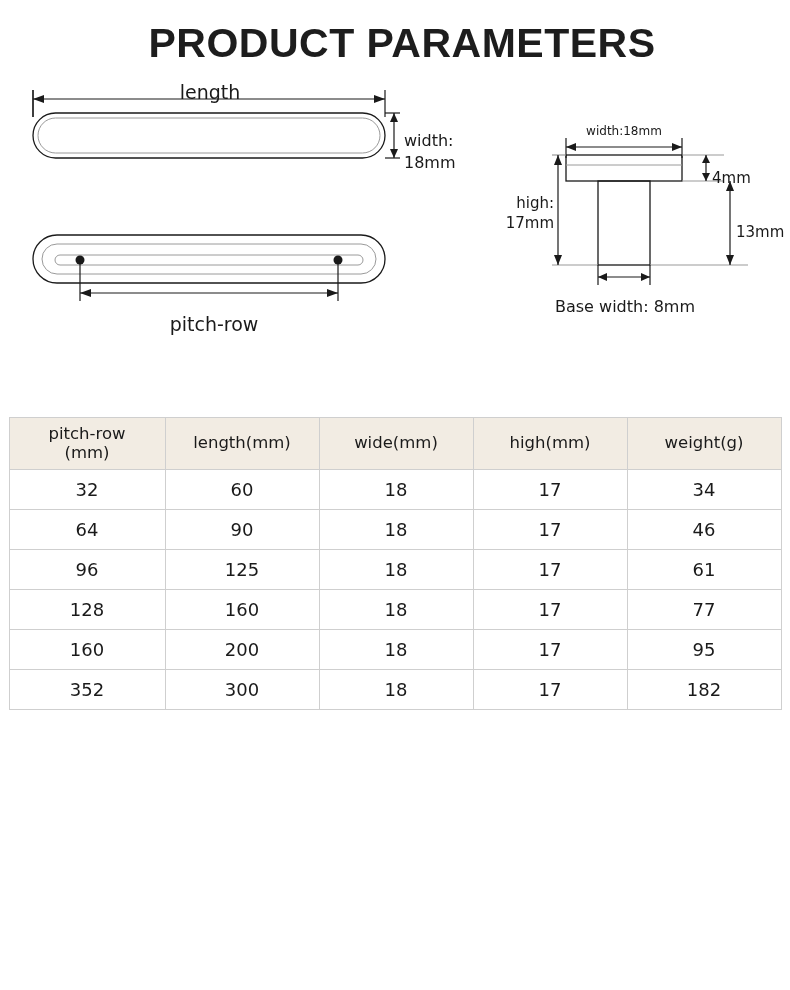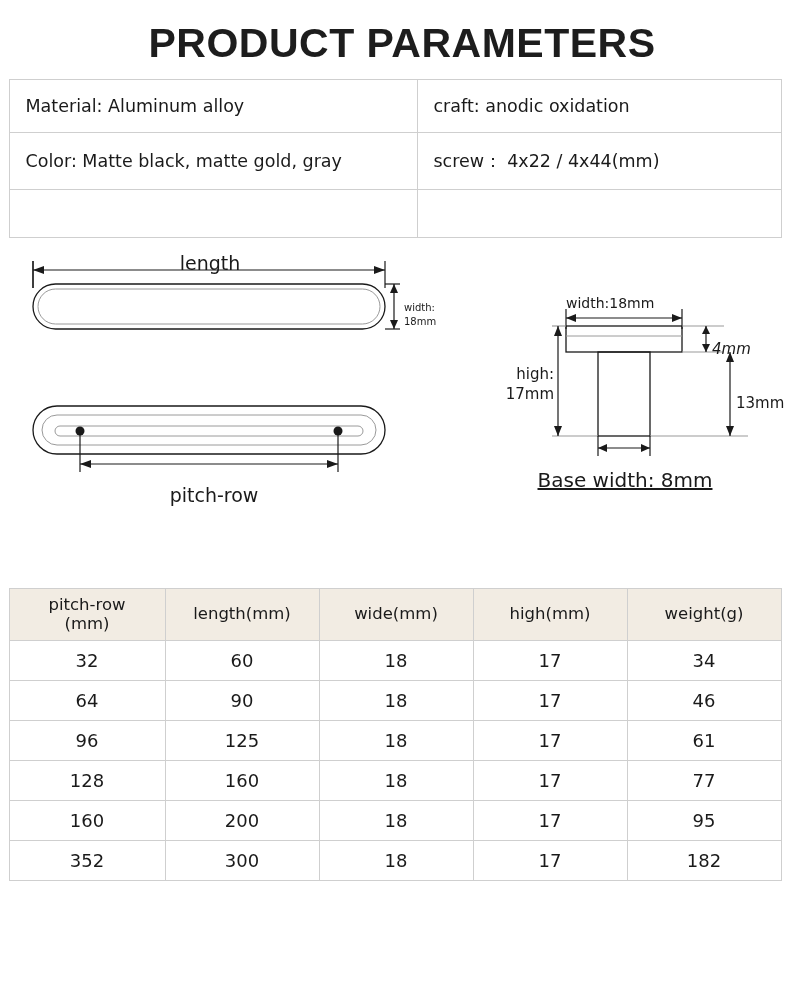--- a/index.html
+++ b/index.html
@@ -87,36 +87,20 @@
   .data col.c3 { width: 154px; }
   .data col.c4 { width: 154px; }
 </style>
 </head>
 <body>
 
 <div class="page">
 
   <div class="title">PRODUCT PARAMETERS</div>
 
-  <table class="spec">
-    <tbody>
-      <tr>
-        <td class="left">Material: Aluminum alloy</td>
-        <td class="right">craft: anodic oxidation</td>
-      </tr>
-      <tr>
-        <td class="left">Color: Matte black, matte gold, gray</td>
-        <td class="right">screw： 4x22 / 4x44(mm)</td>
-      </tr>
-      <tr class="blank">
-        <td class="left"></td>
-        <td class="right"></td>
-      </tr>
-    </tbody>
-  </table>
 
   <div class="diagrams">
     <svg width="790" height="330" viewBox="0 0 790 330" xmlns="http://www.w3.org/2000/svg">
       <g fill="none" stroke="#1a1a1a" stroke-width="1.2">
 
         <line x1="33" y1="325" x2="33" y2="352" transform="translate(0,-320)"></line>
         <line x1="33" y1="5" x2="33" y2="32"></line>
         <line x1="385" y1="5" x2="385" y2="32"></line>
         <line x1="33" y1="14" x2="385" y2="14"></line>
         <polygon points="33,14 44,10 44,18" fill="#1a1a1a" stroke="none"></polygon>
@@ -178,39 +162,39 @@
         <polygon points="650,192 641,188 641,196" fill="#1a1a1a" stroke="none"></polygon>
       </g>
 
       <text class="dtext" x="209" y="-4" text-anchor="middle"></text>
       <text class="dtext" x="209" y="-4" text-anchor="middle"></text>
     </svg>
 
     <div style="position:absolute; left:0; top:12px; width:790px; height:330px; pointer-events:none;">
       <div style="position:absolute; left:145px; top:-16px; width:130px; text-align:center; font-size:19px;">length</div>
 
-      <div style="position:absolute; left:404px; top:33px; font-size:10px; line-height:1.35;">
+      <div style="position:absolute; left:404px; top:33px; font-size:16px; line-height:1.35;">
         <span>width:</span><br>
         <span>18mm</span>
       </div>
 
       <div style="position:absolute; left:149px; top:216px; width:130px; text-align:center; font-size:19px;">pitch-row</div>
 
-      <div style="position:absolute; left:566px; top:27px; width:116px; font-size:14px;">width:18mm</div>
+      <div style="position:absolute; left:566px; top:27px; width:116px; text-align:center; font-size:12px;">width:18mm</div>
 
       <div style="position:absolute; left:494px; top:96px; width:60px; text-align:right; font-size:15px; line-height:1.35;">
         <span>high:</span><br>
         <span>17mm</span>
       </div>
 
-      <div style="position:absolute; left:712px; top:72px; font-size:15px;font-style:italic;">4mm</div>
+      <div style="position:absolute; left:712px; top:72px; font-size:15px;">4mm</div>
 
       <div style="position:absolute; left:736px; top:126px; font-size:15px;">13mm</div>
 
-      <div style="position:absolute; left:530px; top:200px; width:190px; text-align:center; font-size:20px;text-decoration:underline;">Base width: 8mm</div>
+      <div style="position:absolute; left:530px; top:200px; width:190px; text-align:center; font-size:16px;">Base width: 8mm</div>
     </div>
   </div>
 
   <table class="data">
     <colgroup>
       <col class="c0">
         <col class="c1">
         <col class="c2">
         <col class="c3">
         <col class="c4">

